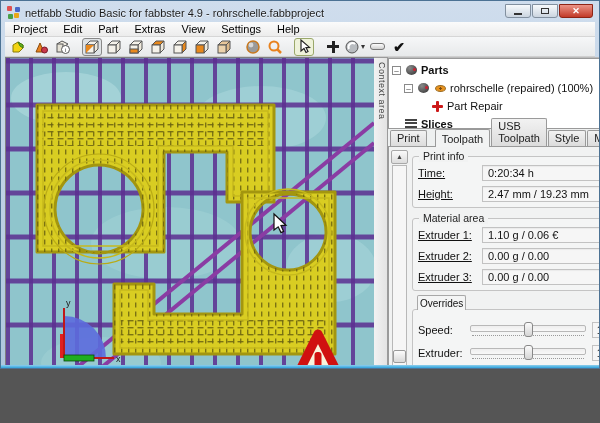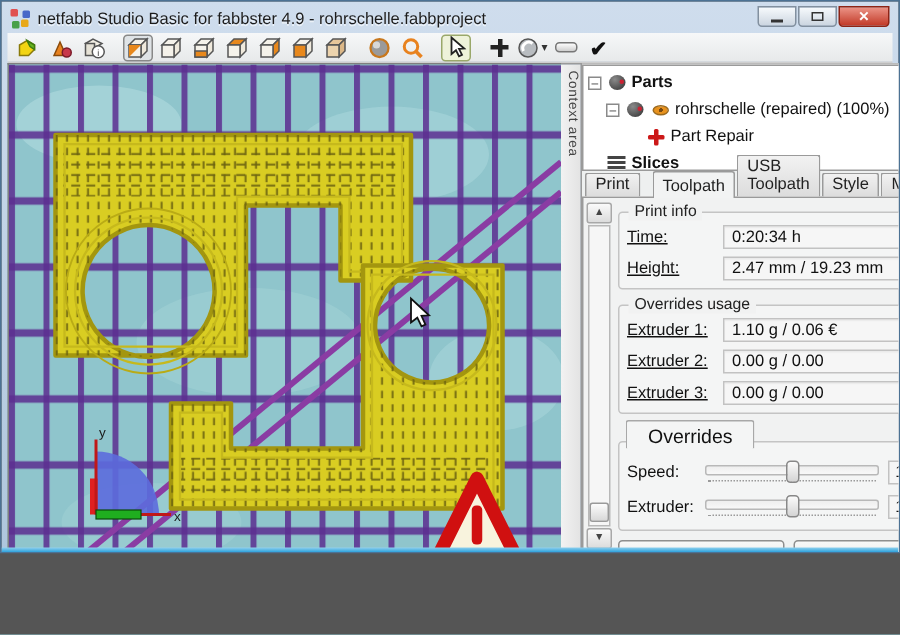--- a/index.html
+++ b/index.html
@@ -94,21 +94,21 @@
   .gtitle { position:absolute; top:-7px; left:6px; background:#f1f2f2; padding:0 4px; font-size:10.5px; color:#222; }
   .frow { display:flex; align-items:center; margin-bottom:5px; }
   .frow:last-child { margin-bottom:1px; }
   .flabel { width:64px; color:#111;text-decoration:underline; }
   .ffield { flex:1; border:1px solid #c2c2c2; background:#f6f6f6; height:16px; padding:1px 5px;
             box-shadow:inset 0 1px 1px rgba(0,0,0,.05); }
 
   .ovbox { border:1px solid #c4c4c4; border-radius:3px; margin-top:12px; padding:8px 5px 5px 5px; position:relative; background:#f4f5f5; }
   .ovtabs { position:absolute; top:-15px; left:4px; display:flex; align-items:flex-end; }
   .ovtab { border:1px solid #a8a8a8; border-bottom:none; background:linear-gradient(#f0f0f0,#dadada);
-           padding:1px 14px; margin-right:2px; border-radius:2px 2px 0 0; font-size:13px; }
+           padding:1px 2px; margin-right:2px; border-radius:2px 2px 0 0; font-size:10px; }
   .ovtab.active { background:#f4f5f5; padding-top:2px; }
   .srow { display:flex; align-items:center; margin:4px 0 7px 0; }
   .srow:last-child { margin-bottom:2px; }
   .slabel { width:52px; }
   .sliderwrap { flex:1; position:relative; height:16px; margin-right:6px; }
   .groove { position:absolute; left:0; right:0; top:3px; height:7px; border:1px solid #b8b8b8;
             background:linear-gradient(#eee,#f8f8f8); border-radius:2px; }
   .ticks { position:absolute; left:2px; right:2px; top:13px; border-bottom:1px dotted #9a9a9a; }
   .thumb { position:absolute; left:50%; top:0; width:9px; height:15px; margin-left:-4px; border:1px solid #888;
            background:linear-gradient(#fbfbfb,#d4d4d4); border-radius:3px; }
@@ -148,20 +148,29 @@
         </span>
       <span class="wbtn">
           <span class="glyph-max"></span>
         </span>
       <span class="wbtn close">
           <span>✕</span>
         </span>
     </span>
   </div>
 
+  <div class="menubar">
+    <span class="menuitem">Project</span>
+    <span class="menuitem">Edit</span>
+    <span class="menuitem">Part</span>
+    <span class="menuitem">Extras</span>
+    <span class="menuitem">View</span>
+    <span class="menuitem">Settings</span>
+    <span class="menuitem">Help</span>
+  </div>
 
   <div class="toolbar">
     <span class="tbtn">
         <svg width="16" height="16">
           <polygon points="2,13 2,6 7,3 12,6 12,9 8,13" fill="#f2d413" stroke="#8a7a08"></polygon>
           <polygon points="7,3 12,6 12,9 9,7" fill="#67b51f" stroke="#3f7a10"></polygon>
         </svg>
       </span>
     <span class="tbtn">
         <svg width="16" height="16">
@@ -406,21 +415,21 @@
               <span class="flabel">Time:</span>
               <span class="ffield">0:20:34 h</span>
             </div>
             <div class="frow">
               <span class="flabel">Height:</span>
               <span class="ffield">2.47 mm / 19.23 mm</span>
             </div>
           </div>
 
           <div class="groupbox" style="margin-top:10px">
-            <span class="gtitle">Overrides usage</span>
+            <span class="gtitle">Material area</span>
             <div class="frow">
               <span class="flabel">Extruder 1:</span>
               <span class="ffield">1.10 g / 0.06 €</span>
             </div>
             <div class="frow">
               <span class="flabel">Extruder 2:</span>
               <span class="ffield">0.00 g / 0.00</span>
             </div>
             <div class="frow">
               <span class="flabel">Extruder 3:</span>

